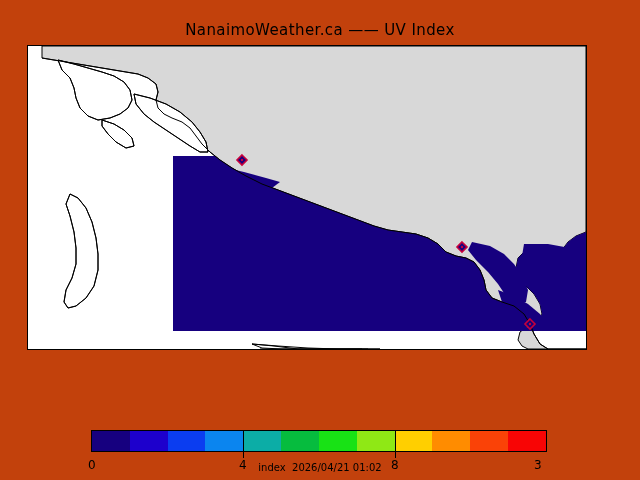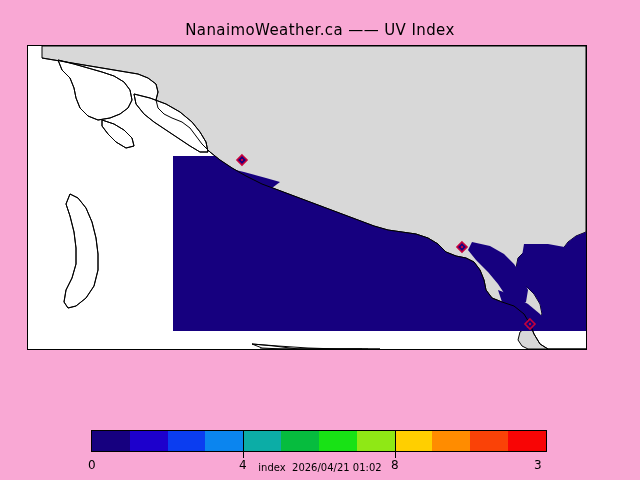--- a/index.html
+++ b/index.html
@@ -10,21 +10,21 @@
   body {
     width: 640px;
     height: 480px;
     overflow: hidden;
     font-family: "DejaVu Sans", sans-serif;
   }
   #app {
     position: relative;
     width: 640px;
     height: 480px;
-    background: #f9a8d4;
+    background: #c2410c;
   }
 
   
   #chart-title {
     position: absolute;
     left: 0;
     top: 21px;
     width: 640px;
     text-align: center;
     font-size: 15px;

